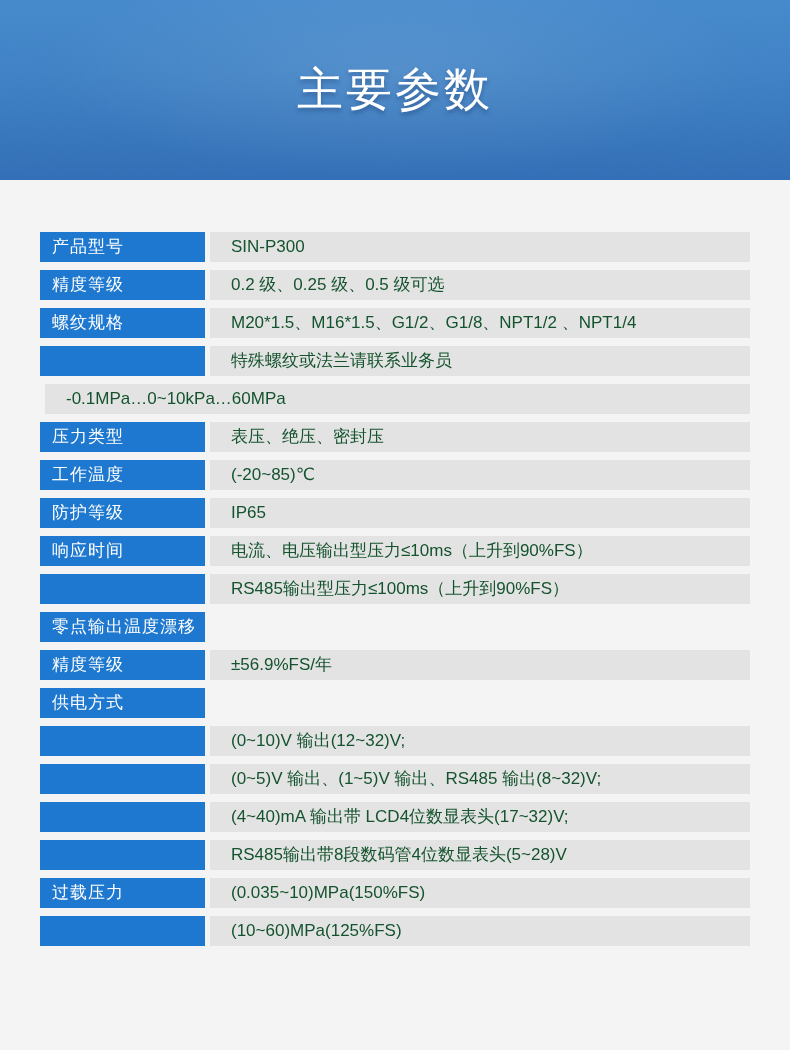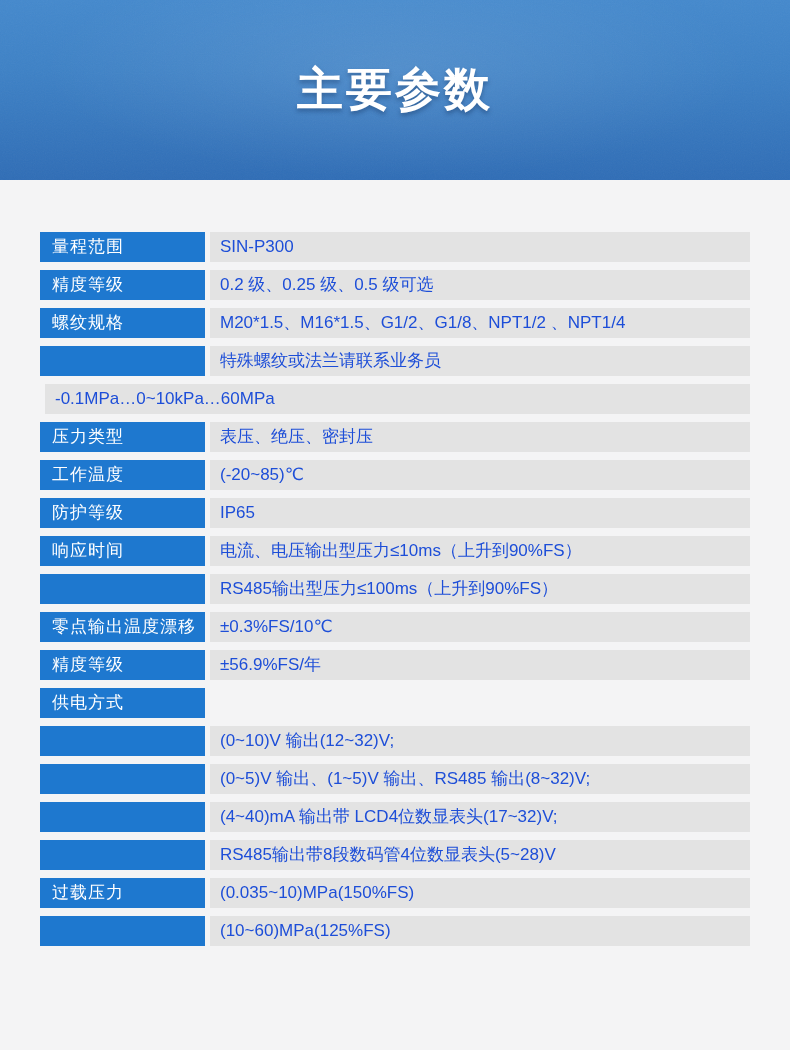--- a/index.html
+++ b/index.html
@@ -20,21 +20,21 @@
       linear-gradient(180deg, var(--banner-top,#4489cd) 0%, #3d81c6 40%, var(--banner-bottom,#2f6db6) 100%);
     display:flex;align-items:center;justify-content:center;
     overflow:hidden;
   }
   .banner .noise{position:absolute;inset:0;width:100%;height:100%;pointer-events:none;}
   .banner h1{
     position:relative;
     margin:0;
     color:#ffffff;
     font-size:46px;
-    font-weight:bold;
+    font-weight:normal;
     letter-spacing:3px;
     text-shadow:0 3px 4px rgba(16,42,84,0.38);
   }
 
   
   .spec-table{
     margin:52px 40px 0 40px; 
   }
   .spec-row{
     display:flex;
@@ -52,24 +52,24 @@
     box-sizing:border-box;
     white-space:nowrap;
     overflow:hidden;
   }
   .spec-row .gap{
     flex:0 0 5px;
   }
   .spec-row .value{
     flex:1 1 auto;
     background:var(--value-bg,#e3e3e3);
-    color:#1d4ed8;
+    color:#14532d;
     font-size:17px;
     line-height:30px;
-    padding-left:10px;
+    padding-left:21px;
     box-sizing:border-box;
     white-space:nowrap;
     overflow:hidden;
   }
 </style>
 </head>
 <body style="--accent: #1e78cf; --value-bg: #e3e3e3; --page-bg: #f4f4f5; --banner-top: #4489cd; --banner-bottom: #2f6db6;">
 
 <div class="page">
 
@@ -79,21 +79,21 @@
         <feTurbulence type="fractalNoise" baseFrequency="0.9" numOctaves="2" stitchTiles="stitch"></feTurbulence>
         <feColorMatrix type="saturate" values="0"></feColorMatrix>
       </filter>
       <rect width="100%" height="100%" filter="url(#grain)" opacity="0.06"></rect>
     </svg>
     <h1>主要参数</h1>
   </header>
 
   <main class="spec-table" id="spec-table">
       <div class="spec-row">
-        <div class="label">量程范围</div>
+        <div class="label">产品型号</div>
         <div class="gap"></div>
         <div class="value">SIN-P300</div>
       </div>
       <div class="spec-row">
         <div class="label">精度等级</div>
         <div class="gap"></div>
         <div class="value">0.2 级、0.25 级、0.5 级可选</div>
       </div>
       <div class="spec-row">
         <div class="label">螺纹规格</div>
@@ -130,21 +130,20 @@
         <div class="value">电流、电压输出型压力≤10ms（上升到90%FS）</div>
       </div>
       <div class="spec-row">
         <div class="label"></div>
         <div class="gap"></div>
         <div class="value">RS485输出型压力≤100ms（上升到90%FS）</div>
       </div>
       <div class="spec-row">
         <div class="label">零点输出温度漂移</div>
         <div class="gap"></div>
-        <div class="value">±0.3%FS/10℃</div>
       </div>
       <div class="spec-row">
         <div class="label">精度等级</div>
         <div class="gap"></div>
         <div class="value">±56.9%FS/年</div>
       </div>
       <div class="spec-row">
         <div class="label">供电方式</div>
         <div class="gap"></div>
       </div>

